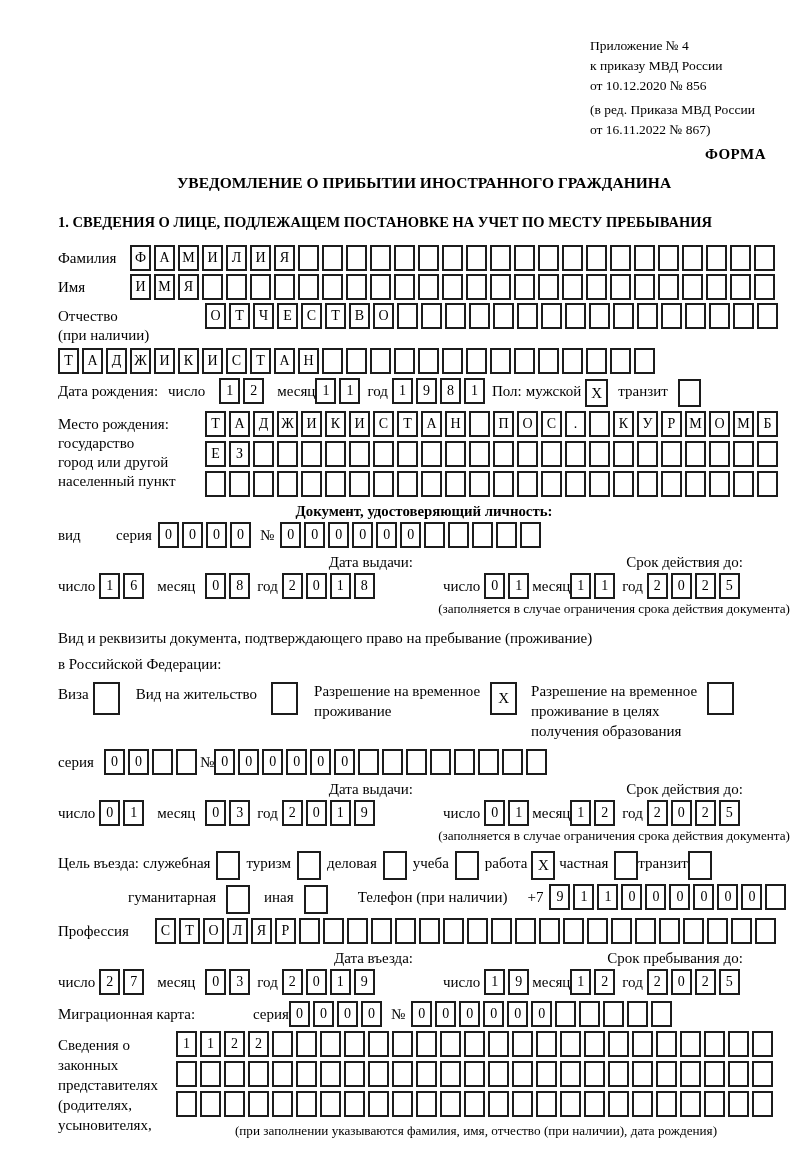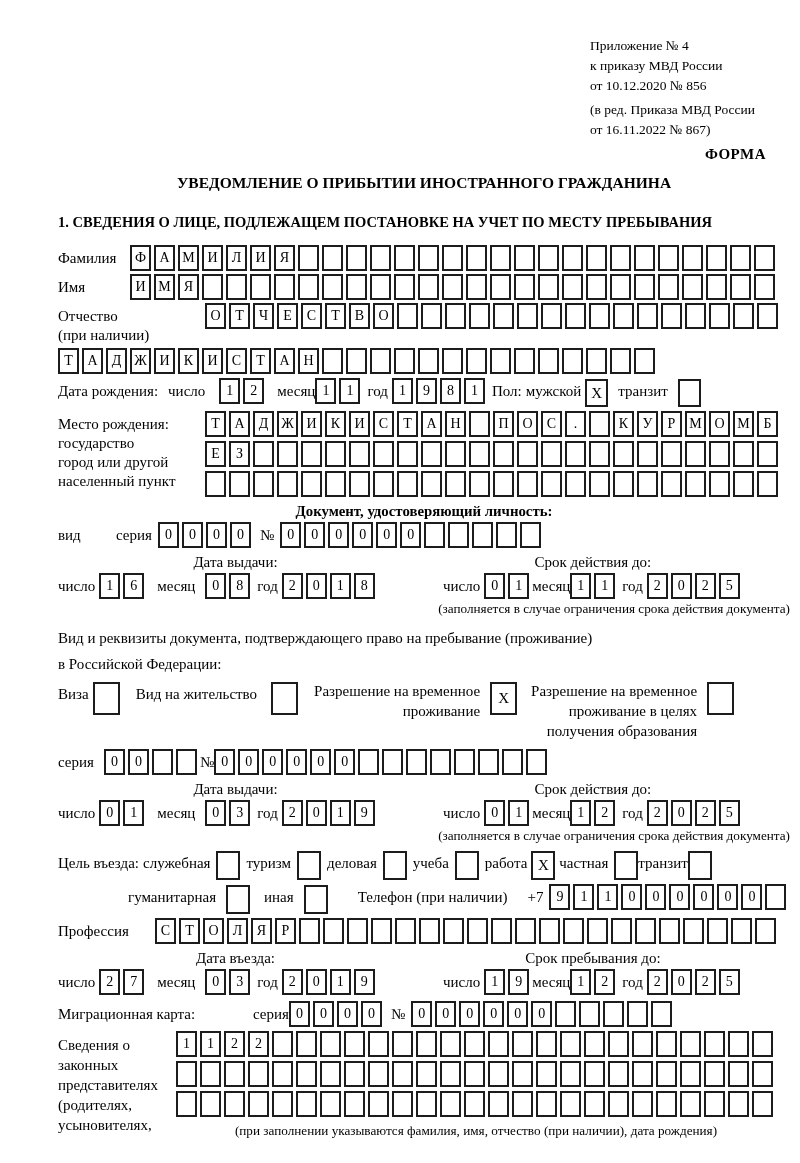--- a/index.html
+++ b/index.html
@@ -25,26 +25,26 @@
   .chk{display:inline-block;box-sizing:content-box;width:19px;height:24px;border:2px solid #1c1c1c;
        text-align:center;font-size:15px;line-height:24px;vertical-align:top;margin-top:1px;background:#fff;}
   .chk.mid{width:20px;height:25px;line-height:25px;}
   .chk.big{width:23px;height:29px;line-height:29px;}
   .stack{display:flex;flex-direction:column;}
   .bgap{margin-top:4px;}
   .dochead{text-align:center;font-weight:bold;font-size:14.8px;margin-top:6px;}
   .dates{display:flex;align-items:flex-start;margin-top:6px;}
   .dgroup{flex:none;}
   .dg-left{width:355px;}
-  .dhead{text-align:center;font-size:15px;margin-bottom:2px;}
+  .dhead{text-align:right;font-size:15px;margin-bottom:2px;}
   .drow{display:flex;align-items:flex-start;}
   .note{font-size:13.2px;text-align:right;margin-top:2px;}
   .ptext{font-size:15px;line-height:26px;margin-top:8px;}
   .permit-row{display:flex;align-items:flex-start;margin-top:4px;}
-  .pml{text-align:right;font-size:15px;line-height:20px;flex:none;}
+  .pml{text-align:left;font-size:15px;line-height:20px;flex:none;}
   .rep-note{font-size:13.2px;text-align:center;margin-top:6px;}
   .replbl div{font-size:15px;line-height:20px;}
 </style>
 </head>
 <body>
 
 <div class="page">
 
   <div class="hdr">
     <div>Приложение № 4</div>

